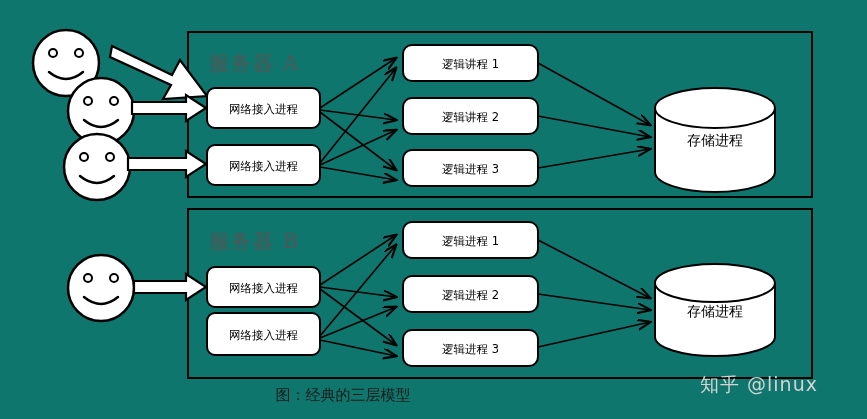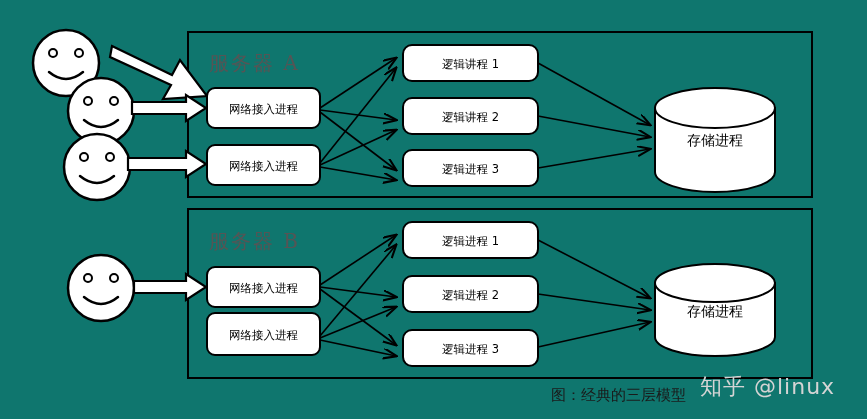--- a/index.html
+++ b/index.html
@@ -89,31 +89,31 @@
     font-family: "DejaVu Serif", "Liberation Serif", serif;
     font-size: 20px;
     fill: #555555;
     letter-spacing: 2px;
   }
   .caption {
     position: absolute;
     left: 0;
     top: 386px;
     width: 686px;
-    text-align: right;
+    text-align: center;
     font-family: "DejaVu Sans", "Liberation Sans", sans-serif;
     font-size: 15px;
     color: #1a1a1a;
   }
   .watermark {
     position: absolute;
     left: 700px;
     top: 372px;
     font-family: "DejaVu Sans", "Liberation Sans", sans-serif;
-    font-size: 22px;
+    font-size: 19px;
     color: #d4d4d4;
     letter-spacing: 1px;
     user-select: none;
   }
 </style>
 </head>
 <body>
 
 <div id="canvas">
 

